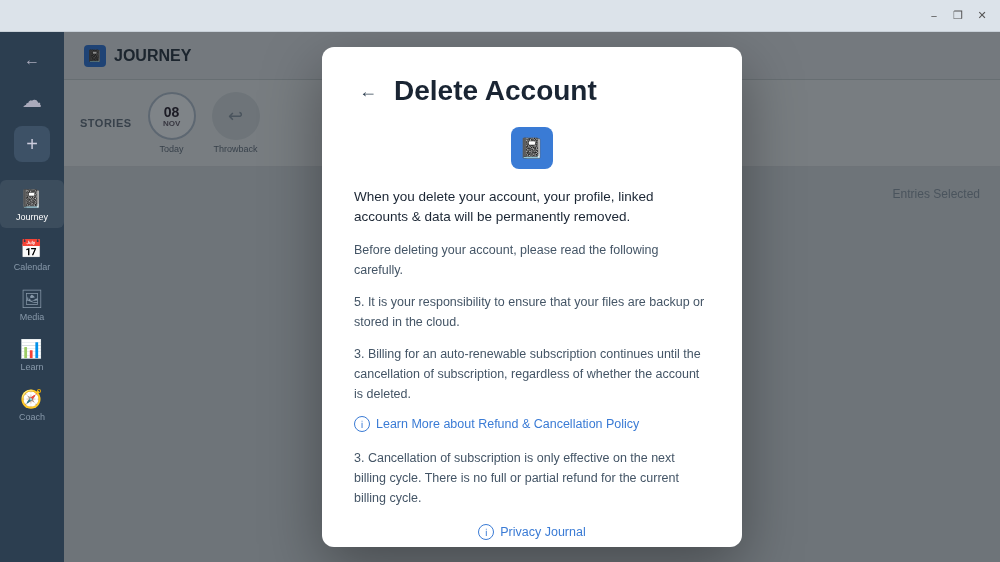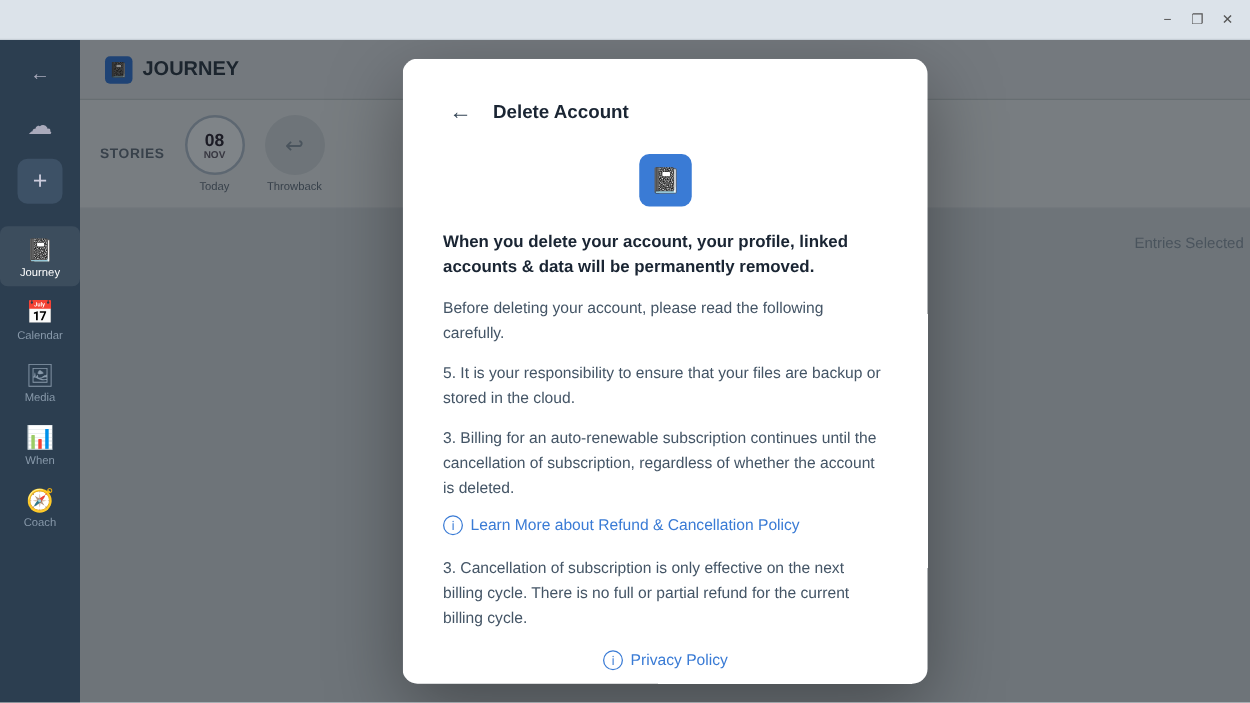--- a/index.html
+++ b/index.html
@@ -215,21 +215,21 @@
       justify-content: center;
       padding: 20px;
       position: relative;
     }
     .no-journal-text {
       color: #8899aa;
       font-size: 13px;
     }
     .entries-text {
       position: absolute;
-      right: 5px;
+      right: 20px;
       top: 20px;
       color: #8899aa;
       font-size: 12px;
     }
 
     
     .overlay {
       position: absolute;
       inset: 0;
       background: rgba(0,0,0,0.45);
@@ -261,21 +261,21 @@
       height: 28px;
       display: flex;
       align-items: center;
       justify-content: center;
       cursor: pointer;
       color: #334455;
       font-size: 18px;
       flex-shrink: 0;
     }
     .modal-title {
-      font-size: 15px;
+      font-size: 28px;
       font-weight: 600;
       color: #1a2533;
     }
     .modal-icon-area {
       display: flex;
       justify-content: center;
       margin-bottom: 18px;
     }
     .modal-main-icon {
       width: 42px;
@@ -283,21 +283,21 @@
       background: #3a7bd5;
       border-radius: 8px;
       display: flex;
       align-items: center;
       justify-content: center;
       color: white;
       font-size: 20px;
     }
     .modal-warning {
       font-size: 13.5px;
-      font-weight: 700;
+      font-weight: 400;
       color: #1a2533;
       margin-bottom: 12px;
       line-height: 1.5;
     }
     .modal-body {
       font-size: 12.5px;
       color: #445566;
       line-height: 1.6;
     }
     .modal-body p {
@@ -354,21 +354,21 @@
       <div class="nav-item">
         <span class="nav-icon">📅</span>
         <span class="nav-label">Calendar</span>
       </div>
       <div class="nav-item">
         <span class="nav-icon">🖼</span>
         <span class="nav-label">Media</span>
       </div>
       <div class="nav-item">
         <span class="nav-icon">📊</span>
-        <span class="nav-label">When</span>
+        <span class="nav-label">Learn</span>
       </div>
       <div class="nav-item">
         <span class="nav-icon">🧭</span>
         <span class="nav-label">Coach</span>
       </div>
     </div>
   </div>
 
   <div class="main-content">
 
@@ -424,21 +424,21 @@
           <span>Learn More about Refund &amp; Cancellation Policy</span>
         </a>
 
         <div class="modal-body">
           <p>3. Cancellation of subscription is only effective on the next billing cycle. There is no full or partial refund for the current billing cycle.</p>
         </div>
 
         <div class="privacy-link-wrap">
           <a class="modal-link">
             <span class="modal-link-icon">ℹ</span>
-            <span>Privacy Policy</span>
+            <span>Privacy Journal</span>
           </a>
         </div>
 
       </div>
     </div>
 
   </div>
 </div>
 
 </body></html>

